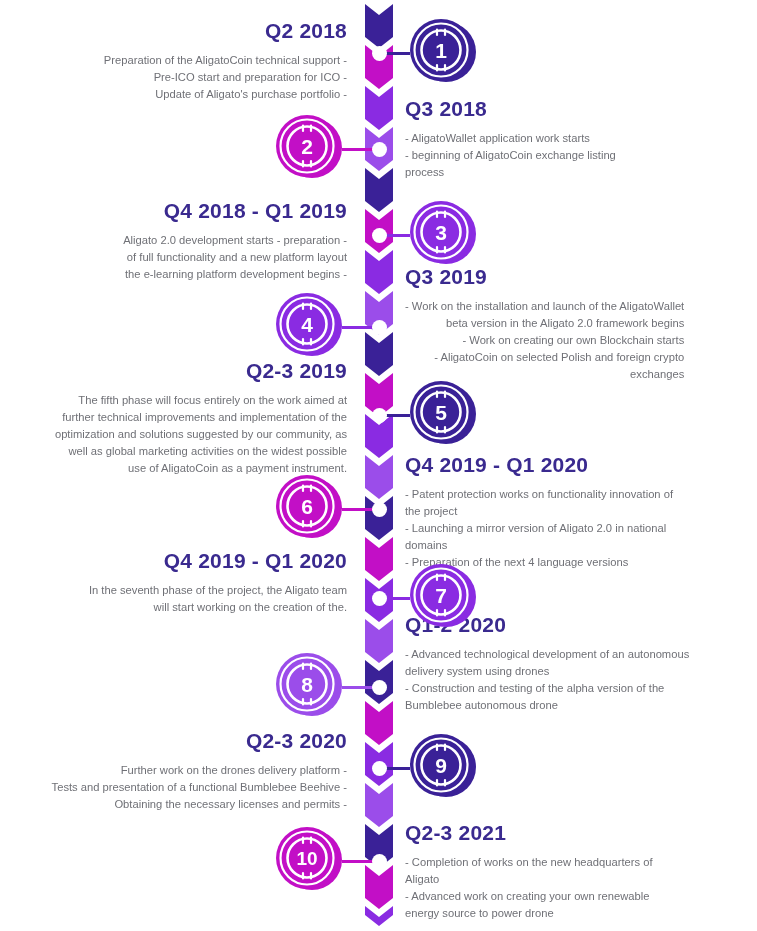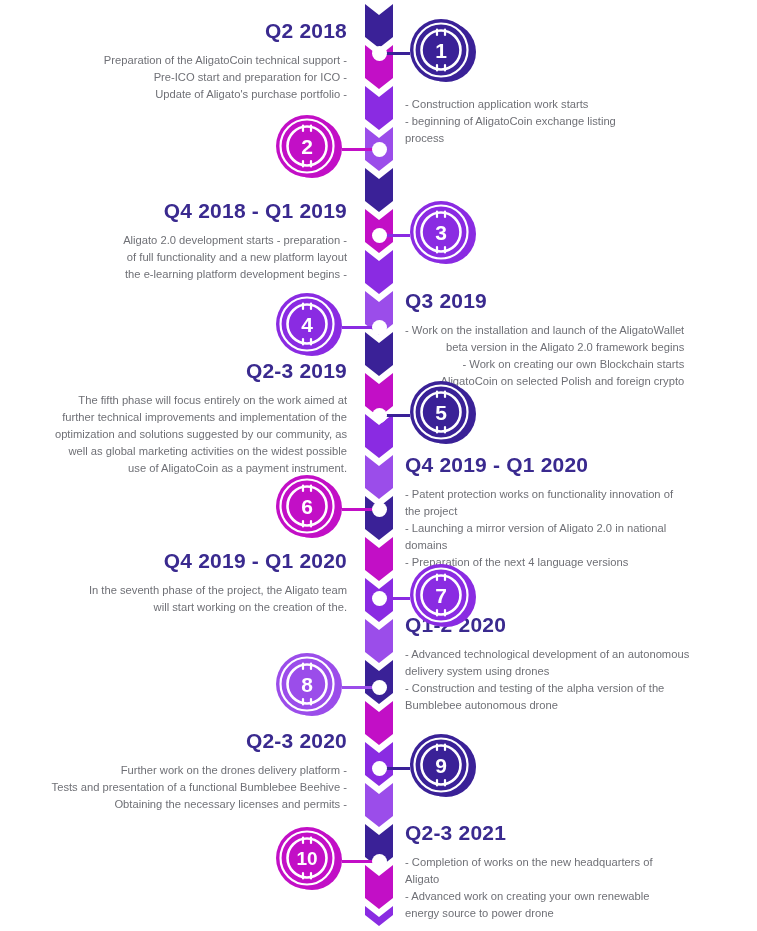--- a/index.html
+++ b/index.html
@@ -253,41 +253,43 @@
           <path d="M31,51 L31,56.5" stroke="#ffffff" stroke-width="2.2" fill="none" stroke-linecap="round"></path>
           <path d="M39,51 L39,56.5" stroke="#ffffff" stroke-width="2.2" fill="none" stroke-linecap="round"></path>
           <text x="35" y="36" text-anchor="middle" dominant-baseline="central" fill="#ffffff" font-family="&quot;Liberation Sans&quot;, sans-serif" font-weight="bold" font-size="19">10</text>
         </svg>
       </div>
       <div class="connector" style="top: 860px; background: rgb(194, 15, 198); left: 342px; width: 37px;"></div>
       <div class="node-dot" style="left: 371.5px; top: 854px;"></div>
     </div>
   <div id="blocks-layer">
       <div class="block right" style="top: 96px;">
-        <div class="block-lines" style="color: rgb(111, 112, 118);">
-          <span class="ln">- Construction application work starts</span>
+        <div class="block-title" style="color: rgb(58, 42, 143);">Q3 2018</div>
+        <div class="block-lines" style="color: rgb(111, 112, 118);">
+          <span class="ln">- AligatoWallet application work starts</span>
           <span class="ln">- beginning of AligatoCoin exchange listing</span>
           <span class="ln">   process</span>
         </div>
       </div>
       <div class="block left" style="top: 18px;">
         <div class="block-title" style="color: rgb(58, 42, 143);">Q2 2018</div>
         <div class="block-lines" style="color: rgb(111, 112, 118);">
           <span class="ln">Preparation of the AligatoCoin technical support -</span>
           <span class="ln">Pre-ICO start and preparation for ICO -</span>
           <span class="ln">Update of Aligato's purchase portfolio -</span>
         </div>
       </div>
       <div class="block right" style="top: 264px;">
-        <div class="block-title" style="color: rgb(58, 42, 143); margin-top: 24px;">Q3 2019</div>
+        <div class="block-title" style="color: rgb(58, 42, 143);">Q3 2019</div>
         <div class="block-lines" style="color: rgb(111, 112, 118); text-align: right;">
           <span class="ln">- Work on the installation and launch of the AligatoWallet</span>
           <span class="ln">   beta version in the Aligato 2.0 framework begins</span>
           <span class="ln">- Work on creating our own Blockchain starts</span>
           <span class="ln">- AligatoCoin on selected Polish and foreign crypto</span>
+          <span class="ln">   exchanges</span>
         </div>
       </div>
       <div class="block left" style="top: 198px;">
         <div class="block-title" style="color: rgb(58, 42, 143);">Q4 2018 - Q1 2019</div>
         <div class="block-lines" style="color: rgb(111, 112, 118);">
           <span class="ln">Aligato 2.0 development starts - preparation -</span>
           <span class="ln">of full functionality and a new platform layout</span>
           <span class="ln">the e-learning platform development begins -</span>
         </div>
       </div>

